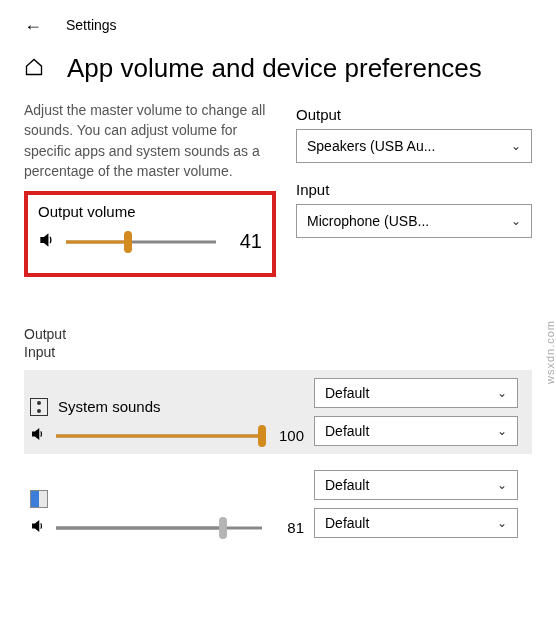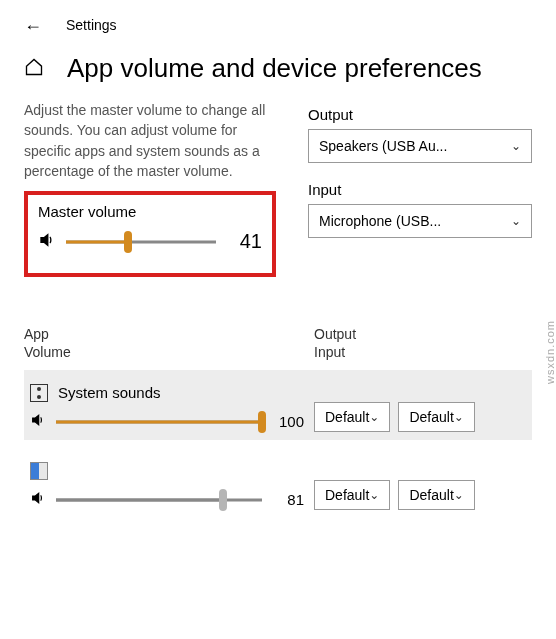--- a/index.html
+++ b/index.html
@@ -4,21 +4,21 @@
   <style>
     * { box-sizing: border-box; margin: 0; padding: 0; font-family: "Segoe UI", Arial, sans-serif; }
     body { width: 556px; height: 639px; background: #fff; color: #000; position: relative; overflow: hidden; }
     .topbar { display: flex; align-items: center; padding: 14px 18px 4px 24px; gap: 24px; }
     .back-arrow { font-size: 18px; cursor: pointer; }
     .settings-label { font-size: 14px; }
     .header { display: flex; align-items: center; gap: 14px; padding: 14px 24px 8px 24px; }
     .home-icon svg { width: 20px; height: 20px; }
     .page-title { font-size: 26px; font-weight: 400; margin-left: 9px; }
     .content { padding: 8px 24px 0 24px; }
-    .toprow { display: flex; gap: 24px; }
+    .toprow { display: flex; gap: 12px; }
     .left-col { width: 260px; }
     .right-col { flex: 1; min-width: 0; }
     .desc { font-size: 14px; color: #555; line-height: 1.45; }
     .section-label { font-size: 15px; margin-top: 6px; margin-bottom: 6px; }
     .dropdown { display: flex; align-items: center; justify-content: space-between; border: 1.5px solid #999; height: 34px; padding: 0 10px; font-size: 14px; cursor: pointer; background: #fff; }
     .dropdown .chev { font-size: 12px; color: #333; }
     .dropdown.small { height: 30px; }
     .highlight-box { border: 4px solid #d8201e; padding: 8px 10px 20px 10px; margin-top: 10px; width: 252px; }
     .mv-label { font-size: 15px; margin-bottom: 10px; }
     .slider-row { display: flex; align-items: center; gap: 10px; }
@@ -30,21 +30,21 @@
     .track.gray-thumb + .fill, .slider.gray .fill { background: #888; }
     .slider.gray .thumb { background: #b5b5b5; }
     .val { width: 36px; text-align: right; font-size: 20px; }
     .app-section { margin-top: 48px; }
     .col-headers { display: flex; padding: 0 0 8px 0; }
     .col-headers .chl { width: 290px; font-size: 14px; color: #333; line-height: 1.3; }
     .col-headers .chr { flex: 1; font-size: 14px; color: #333; line-height: 1.3; }
     .app-row { display: flex; align-items: flex-end; padding: 8px 6px; }
     .app-row.shaded { background: #ededed; }
     .app-left { width: 284px; padding-right: 10px; }
-    .app-right { width: 204px; display: flex; flex-direction: row; gap: 8px; }
+    .app-right { width: 204px; display: flex; flex-direction: column; gap: 8px; }
     .app-name-line { display: flex; align-items: center; gap: 10px; height: 30px; }
     .app-icon { width: 18px; height: 18px; display: flex; align-items: center; justify-content: center; flex-shrink: 0; }
     .app-icon.sys { border: 1.5px solid #333; position: relative; }
     .app-icon.sys::before, .app-icon.sys::after { content: ""; position: absolute; border-radius: 50%; background: #333; width: 4px; height: 4px; left: 50%; transform: translateX(-50%); }
     .app-icon.sys::before { top: 2px; }
     .app-icon.sys::after { bottom: 2px; }
     .app-icon.host { background: linear-gradient(to right, #3b7dd8 50%, #e8e8e8 50%); border: 1px solid #888; }
     .app-name { font-size: 15px; line-height: 1.2; }
     .app-slider-row { display: flex; align-items: center; gap: 10px; margin-top: 4px; }
     .app-slider-row .val { font-size: 15px; width: 32px; }
@@ -65,21 +65,21 @@
       </svg>
   </span>
   <h1 class="page-title">App volume and device preferences</h1>
 </div>
 
 <div class="content">
   <div class="toprow">
     <div class="left-col">
       <p class="desc">Adjust the master volume to change all sounds. You can adjust volume for specific apps and system sounds as a percentage of the master volume.</p>
       <div class="highlight-box">
-        <div class="mv-label">Master volume</div>
+        <div class="mv-label">Output volume</div>
         <div class="slider-row">
           <span class="spk-icon">
             <svg width="18" height="18" viewBox="0 0 24 24" fill="none" stroke="#000" stroke-width="1.8">
                 <path d="M4 9v6h4l5 4V5L8 9H4z" fill="#000"></path>
                 <path d="M16 8c1.5 1.5 1.5 6.5 0 8"></path>
               </svg>
           </span>
           <div class="slider">
             <div class="track"></div>
             <div class="fill" style="width:41%"></div>
@@ -98,24 +98,20 @@
       <div class="section-label" style="margin-top:18px">Input</div>
       <div class="dropdown">
         <span>Microphone (USB...</span>
         <span class="chev">⌄</span>
       </div>
     </div>
   </div>
 
   <div class="app-section">
     <div class="col-headers">
-      <div class="chl">
-        <div>App</div>
-        <div>Volume</div>
-      </div>
       <div class="chr">
         <div>Output</div>
         <div>Input</div>
       </div>
     </div>
 
     <div class="app-row shaded">
       <div class="app-left">
         <div class="app-name-line">
           <span class="app-icon sys"></span>

